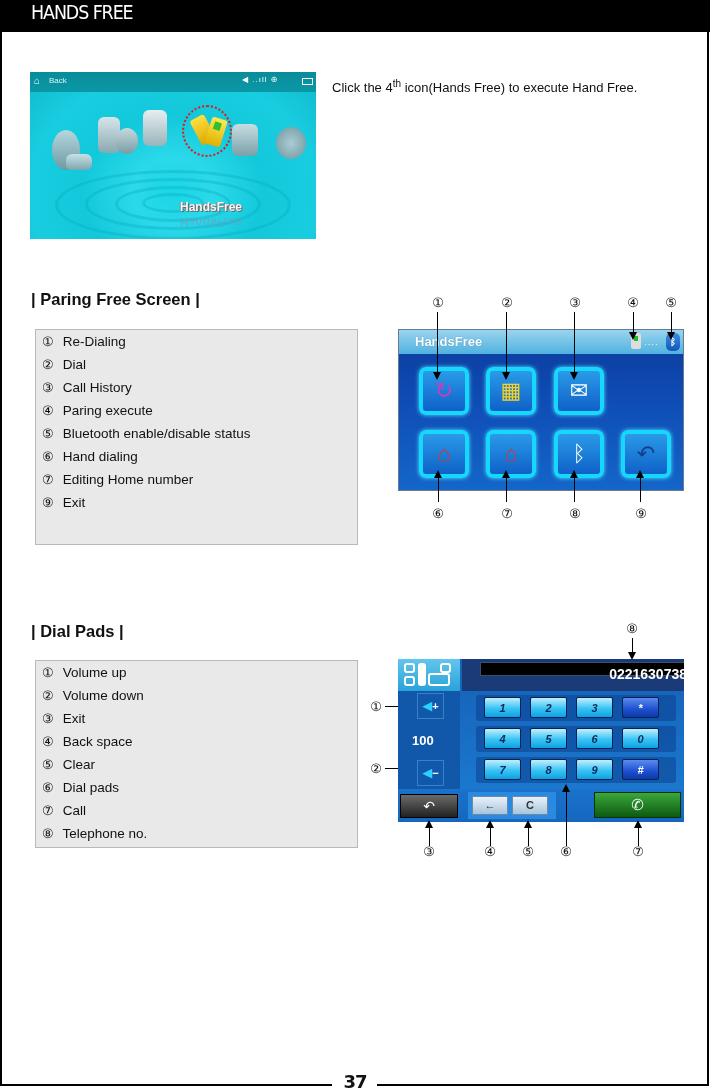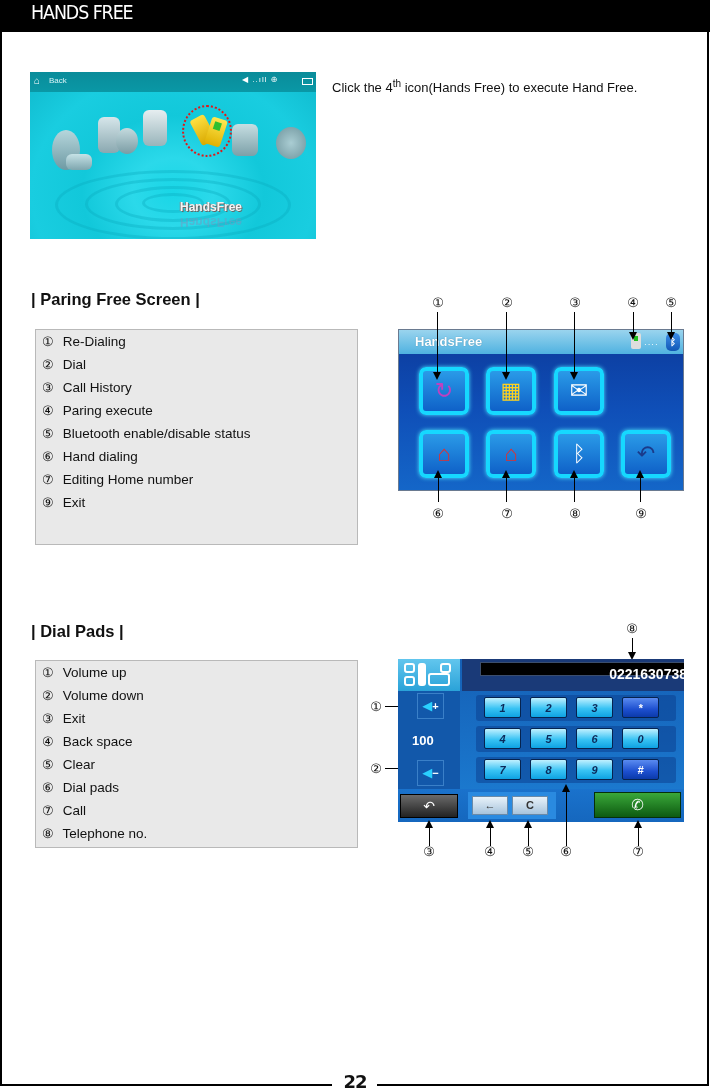--- a/index.html
+++ b/index.html
@@ -81,21 +81,21 @@
 </head>
 <body>
 
 <div class="topbar">
   <div class="title">HANDS FREE</div>
 </div>
 <div class="frame-left"></div>
 <div class="frame-right"></div>
 <div class="frame-bottom-l"></div>
 <div class="frame-bottom-r"></div>
-<div class="page-no">22</div>
+<div class="page-no">37</div>
 
 <div class="home-shot">
   <div class="ripple" style="left:25px;top:98px;width:236px;height:70px;"></div>
   <div class="ripple" style="left:55px;top:106px;width:176px;height:52px;"></div>
   <div class="ripple" style="left:85px;top:114px;width:116px;height:36px;"></div>
   <div class="ripple" style="left:112px;top:121px;width:62px;height:20px;"></div>
   <div class="hs-bar">
     <span class="hs-home">⌂</span>
     <span class="hs-label">Back</span>
     <span class="hs-status">◀ ..ıll ⊕</span>

